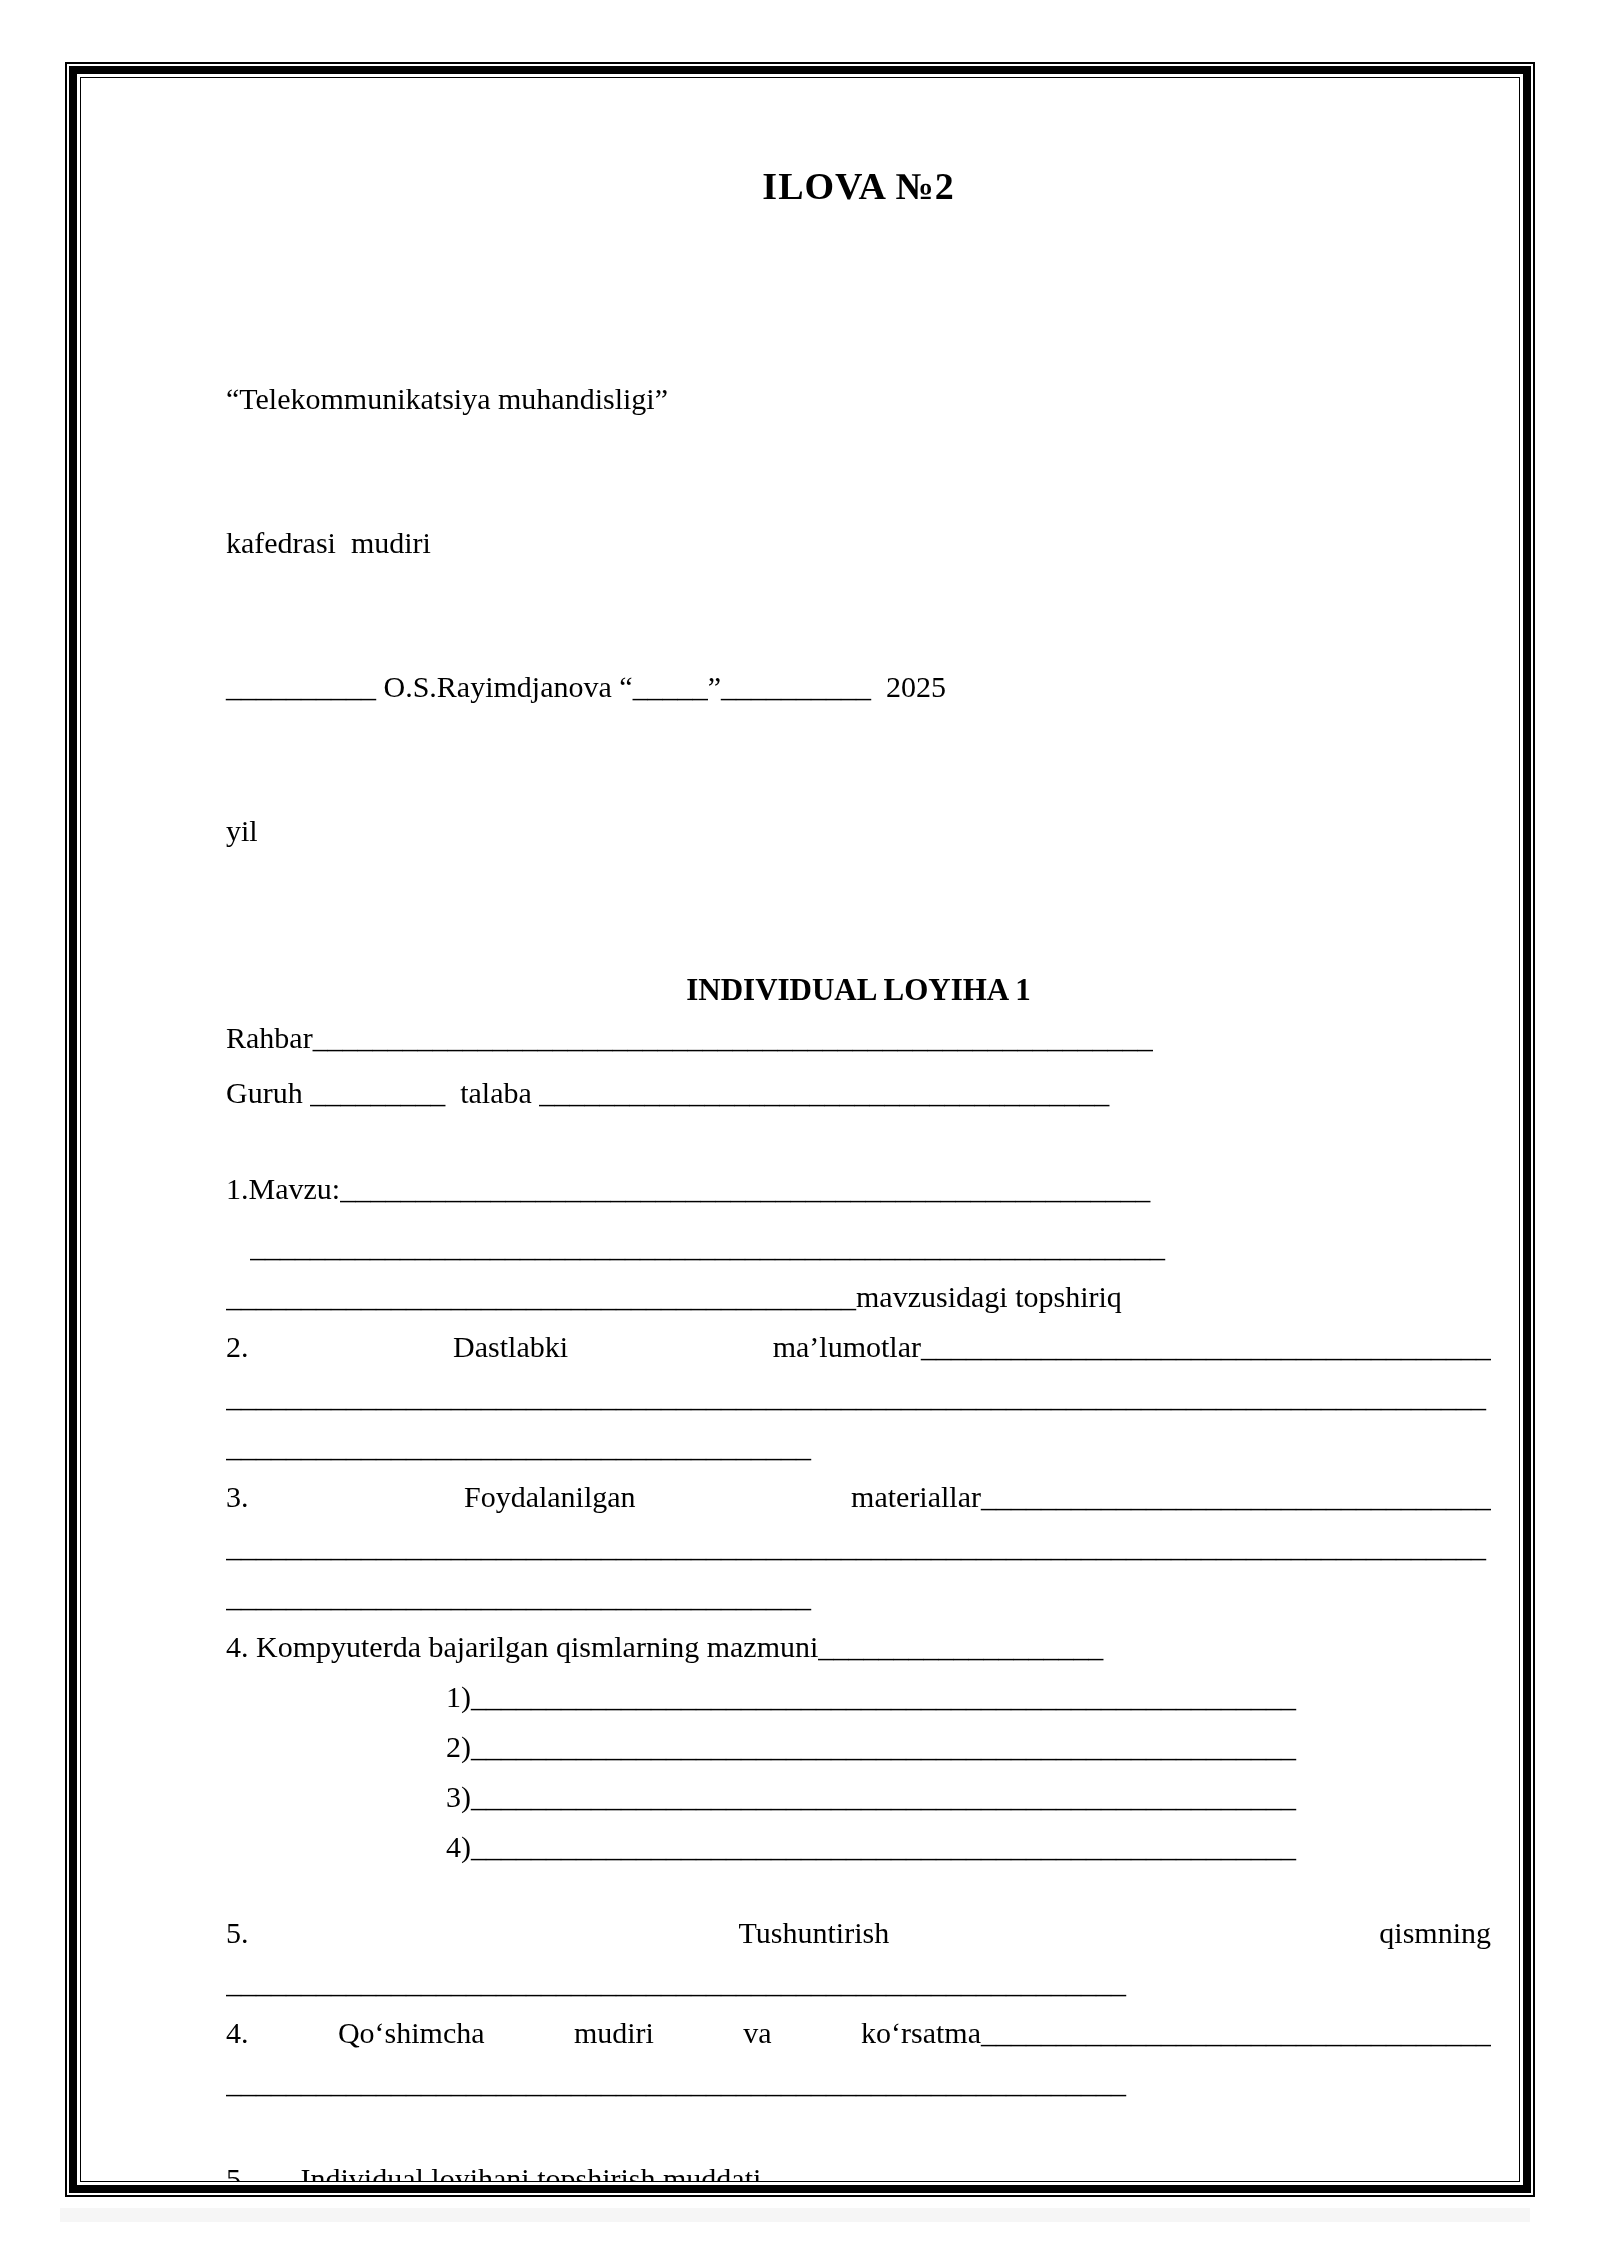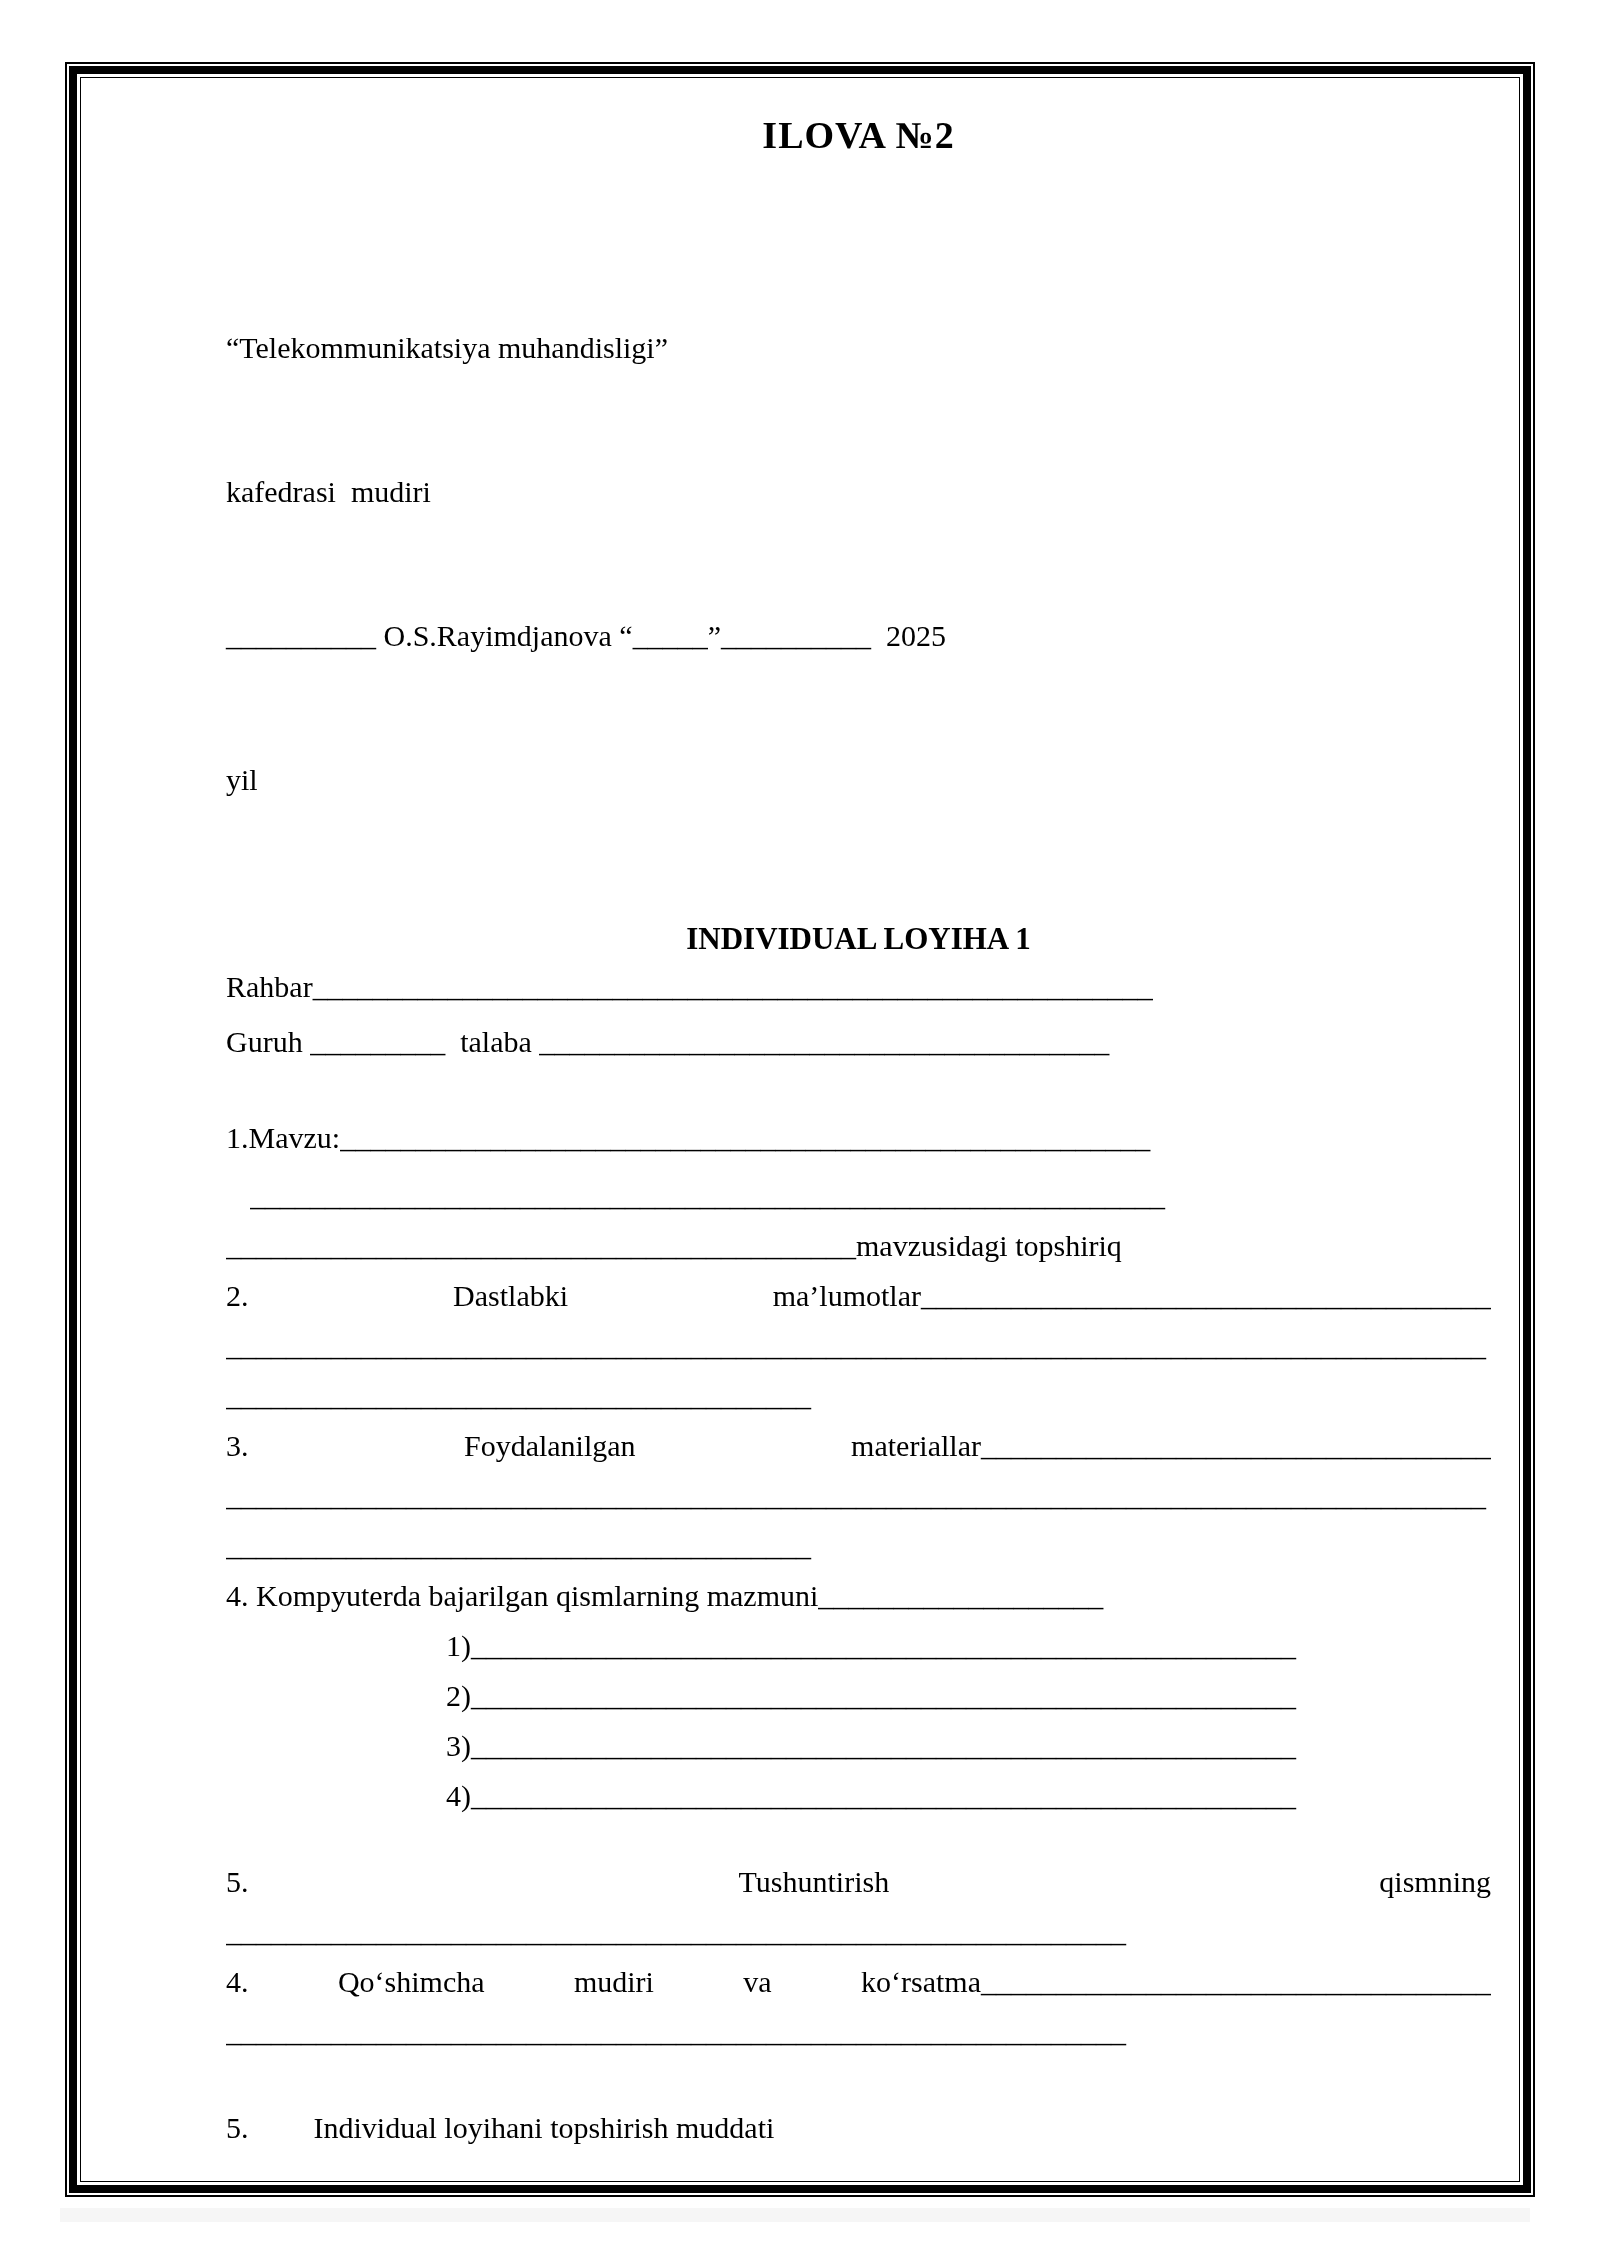--- a/index.html
+++ b/index.html
@@ -32,21 +32,21 @@
     height: 100%;
     box-sizing: border-box;
     padding: 0 28px 0 145px;
     overflow: hidden;
   }
   .doc-title {
     text-align: center;
     font-weight: bold;
     font-size: 38px;
     line-height: 46px;
-    margin-top: 34px;
+    margin-top: 85px;
     letter-spacing: 1px;
   }
   .approval-block {
     text-align: left;
     margin-top: 70px;
     line-height: 48px;
     white-space: pre;
   }
   .doc-subtitle {
     text-align: center;
@@ -65,21 +65,21 @@
   .mt-lg { margin-top: 46px; }
   .mt-8  { margin-top: 8px; margin-left: 24px; }
   .spread {
     display: flex;
     justify-content: space-between;
     line-height: 50px;
     overflow: hidden;
   }
   .spread .tail { white-space: pre; overflow: hidden; text-align: center; }
   .item-line { padding-left: 220px; }
-  .s7-label { margin-left: 65px; }
+  .s7-label { margin-left: 52px; }
   .page-edge-shadow {
     position: absolute;
     left: 60px; right: 70px; bottom: 40px;
     height: 14px;
     background: #f6f6f6;
   }
 </style>
 </head>
 <body>
 

